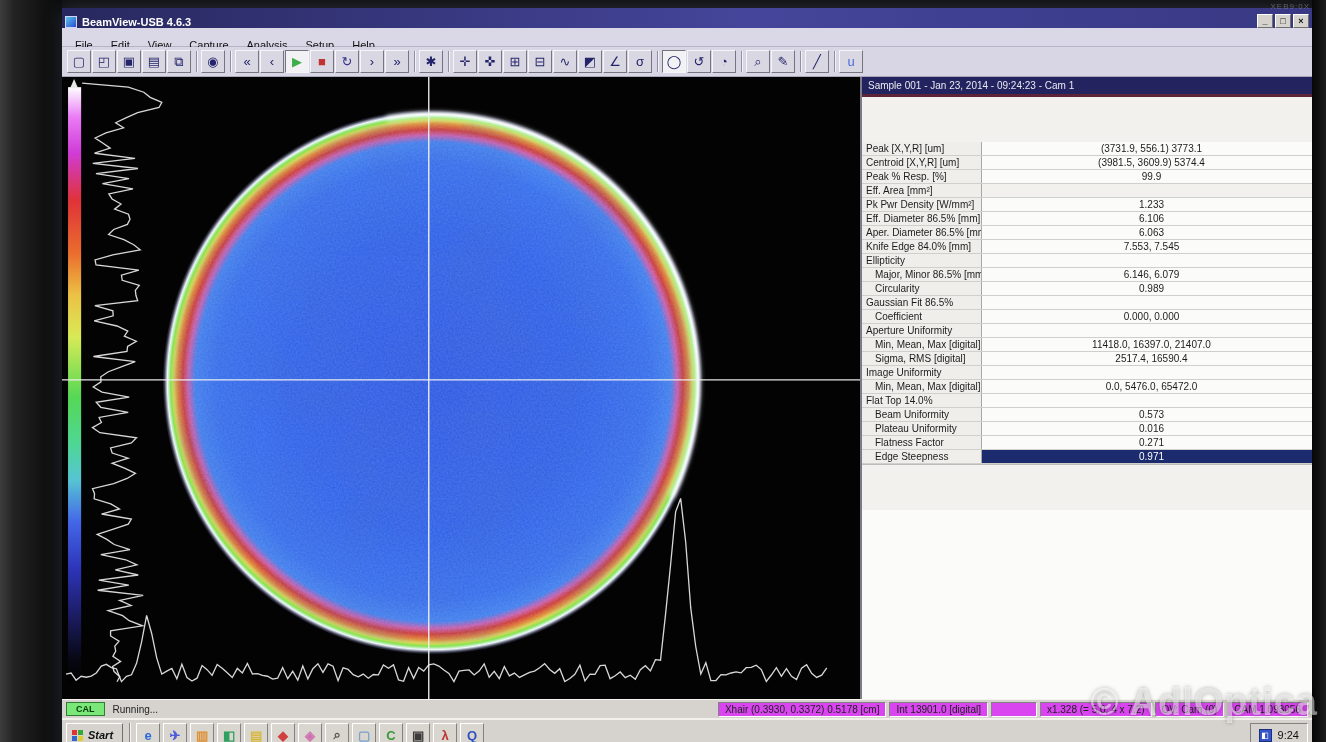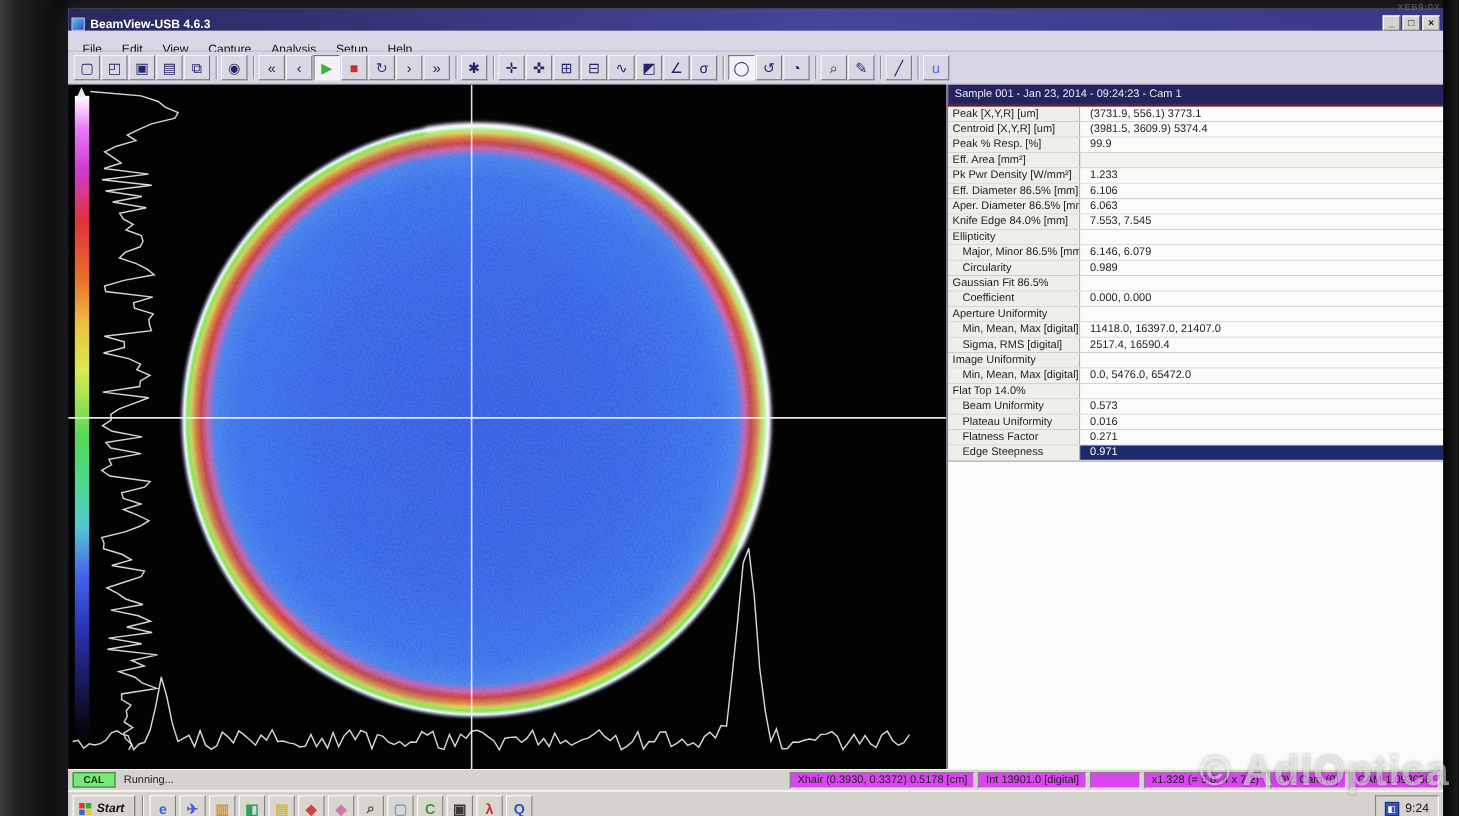--- a/index.html
+++ b/index.html
@@ -43,29 +43,29 @@
   .tbtn.active { border-color:#76747f #f6f6fa #f6f6fa #76747f; background:#f2f2f5; }
   .tsep { width:1px; height:21px; background:#918f9e; box-shadow:1px 0 0 #f3f2f8; margin:0 4px; }
 
   
   .client { flex:1 1 auto; display:flex; min-height:0; }
   .beamview { flex:1; position:relative; background:#030303; min-width:0; }
   .beamview svg { position:absolute; inset:0; width:100%; height:100%; }
 
   
   .stats { width:452px; flex:0 0 auto; background:#f2f1ee; border-left:2px solid #7d7b88;
-           display:flex; flex-direction:column; font-size:10px; color:#1c1c1c; }
+           display:flex; flex-direction:column; font-size:10px; color:#1c1c1c;gap:45px; }
   .stats-header { background:#23235f; color:#e9e9f2; font-size:10px; padding:3px 6px;
                   border-bottom:3px solid #5c2438; white-space:nowrap; overflow:hidden; }
   .srows { flex:0 0 auto; border-bottom:1px solid #bdbdbd; }
   .srow { display:flex; height:14px; line-height:13px; border-bottom:1px solid #cfcfcc; }
   .slabel { width:120px; flex:0 0 auto; padding-left:4px; background:#efeeea;
             border-right:1px solid #a8a8a8; white-space:nowrap; overflow:hidden; }
   .slabel.indent { padding-left:13px; }
-  .svalue { flex:1; padding-left:9px; background:#fbfbf9; white-space:nowrap; overflow:hidden; }
+  .svalue { flex:1; padding-left:9px; background:#fbfbf9; white-space:nowrap; overflow:hidden;text-align:center; }
   .srow.selected .svalue { background:#1c2a6e; color:#fff; }
   .stats-rest { flex:1; background:#fbfbf9; }
 
   
   .statusbar { height:19px; background:#d6d3ce; border-top:1px solid #f4f3ef; display:flex;
                align-items:center; gap:3px; padding:0 4px; font-size:10px; color:#222; flex:0 0 auto; }
   .cal { background:#79e879; border:1px solid #2e7d32; color:#063b06; font-weight:bold;
          font-size:9px; padding:0 9px; height:14px; line-height:13px; }
   .running { margin-left:5px; }
   .sspacer { flex:1; }

